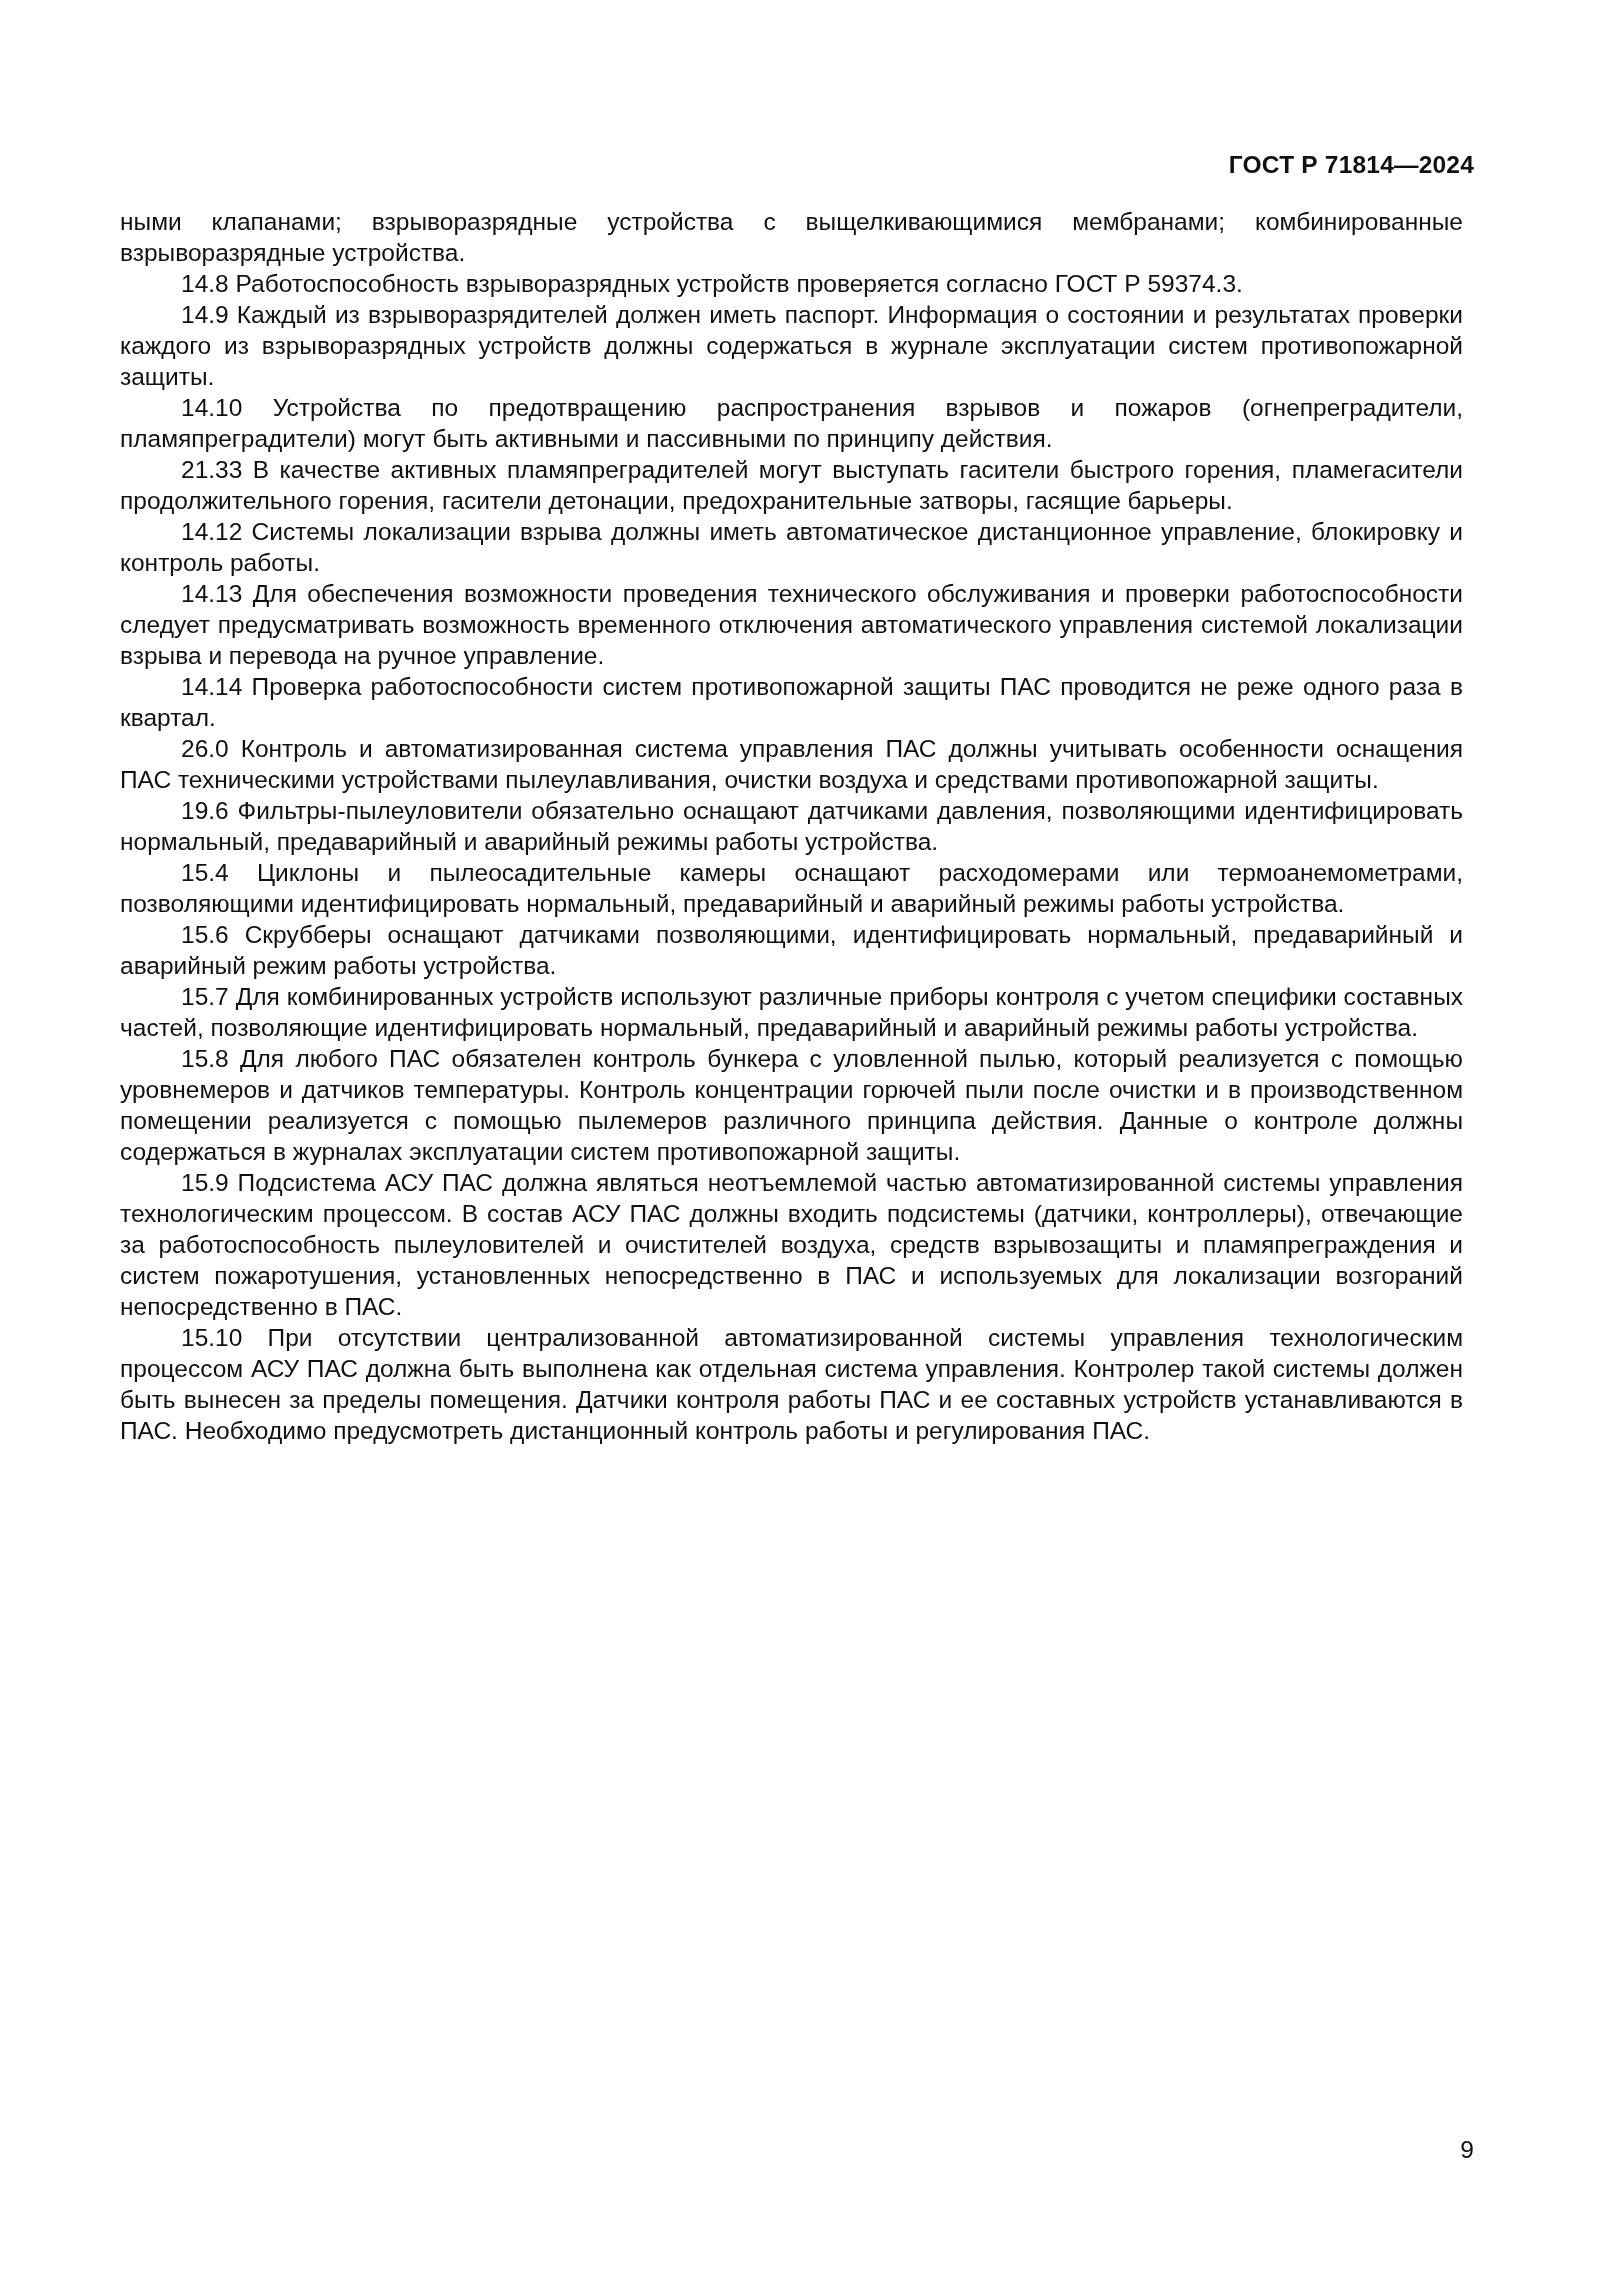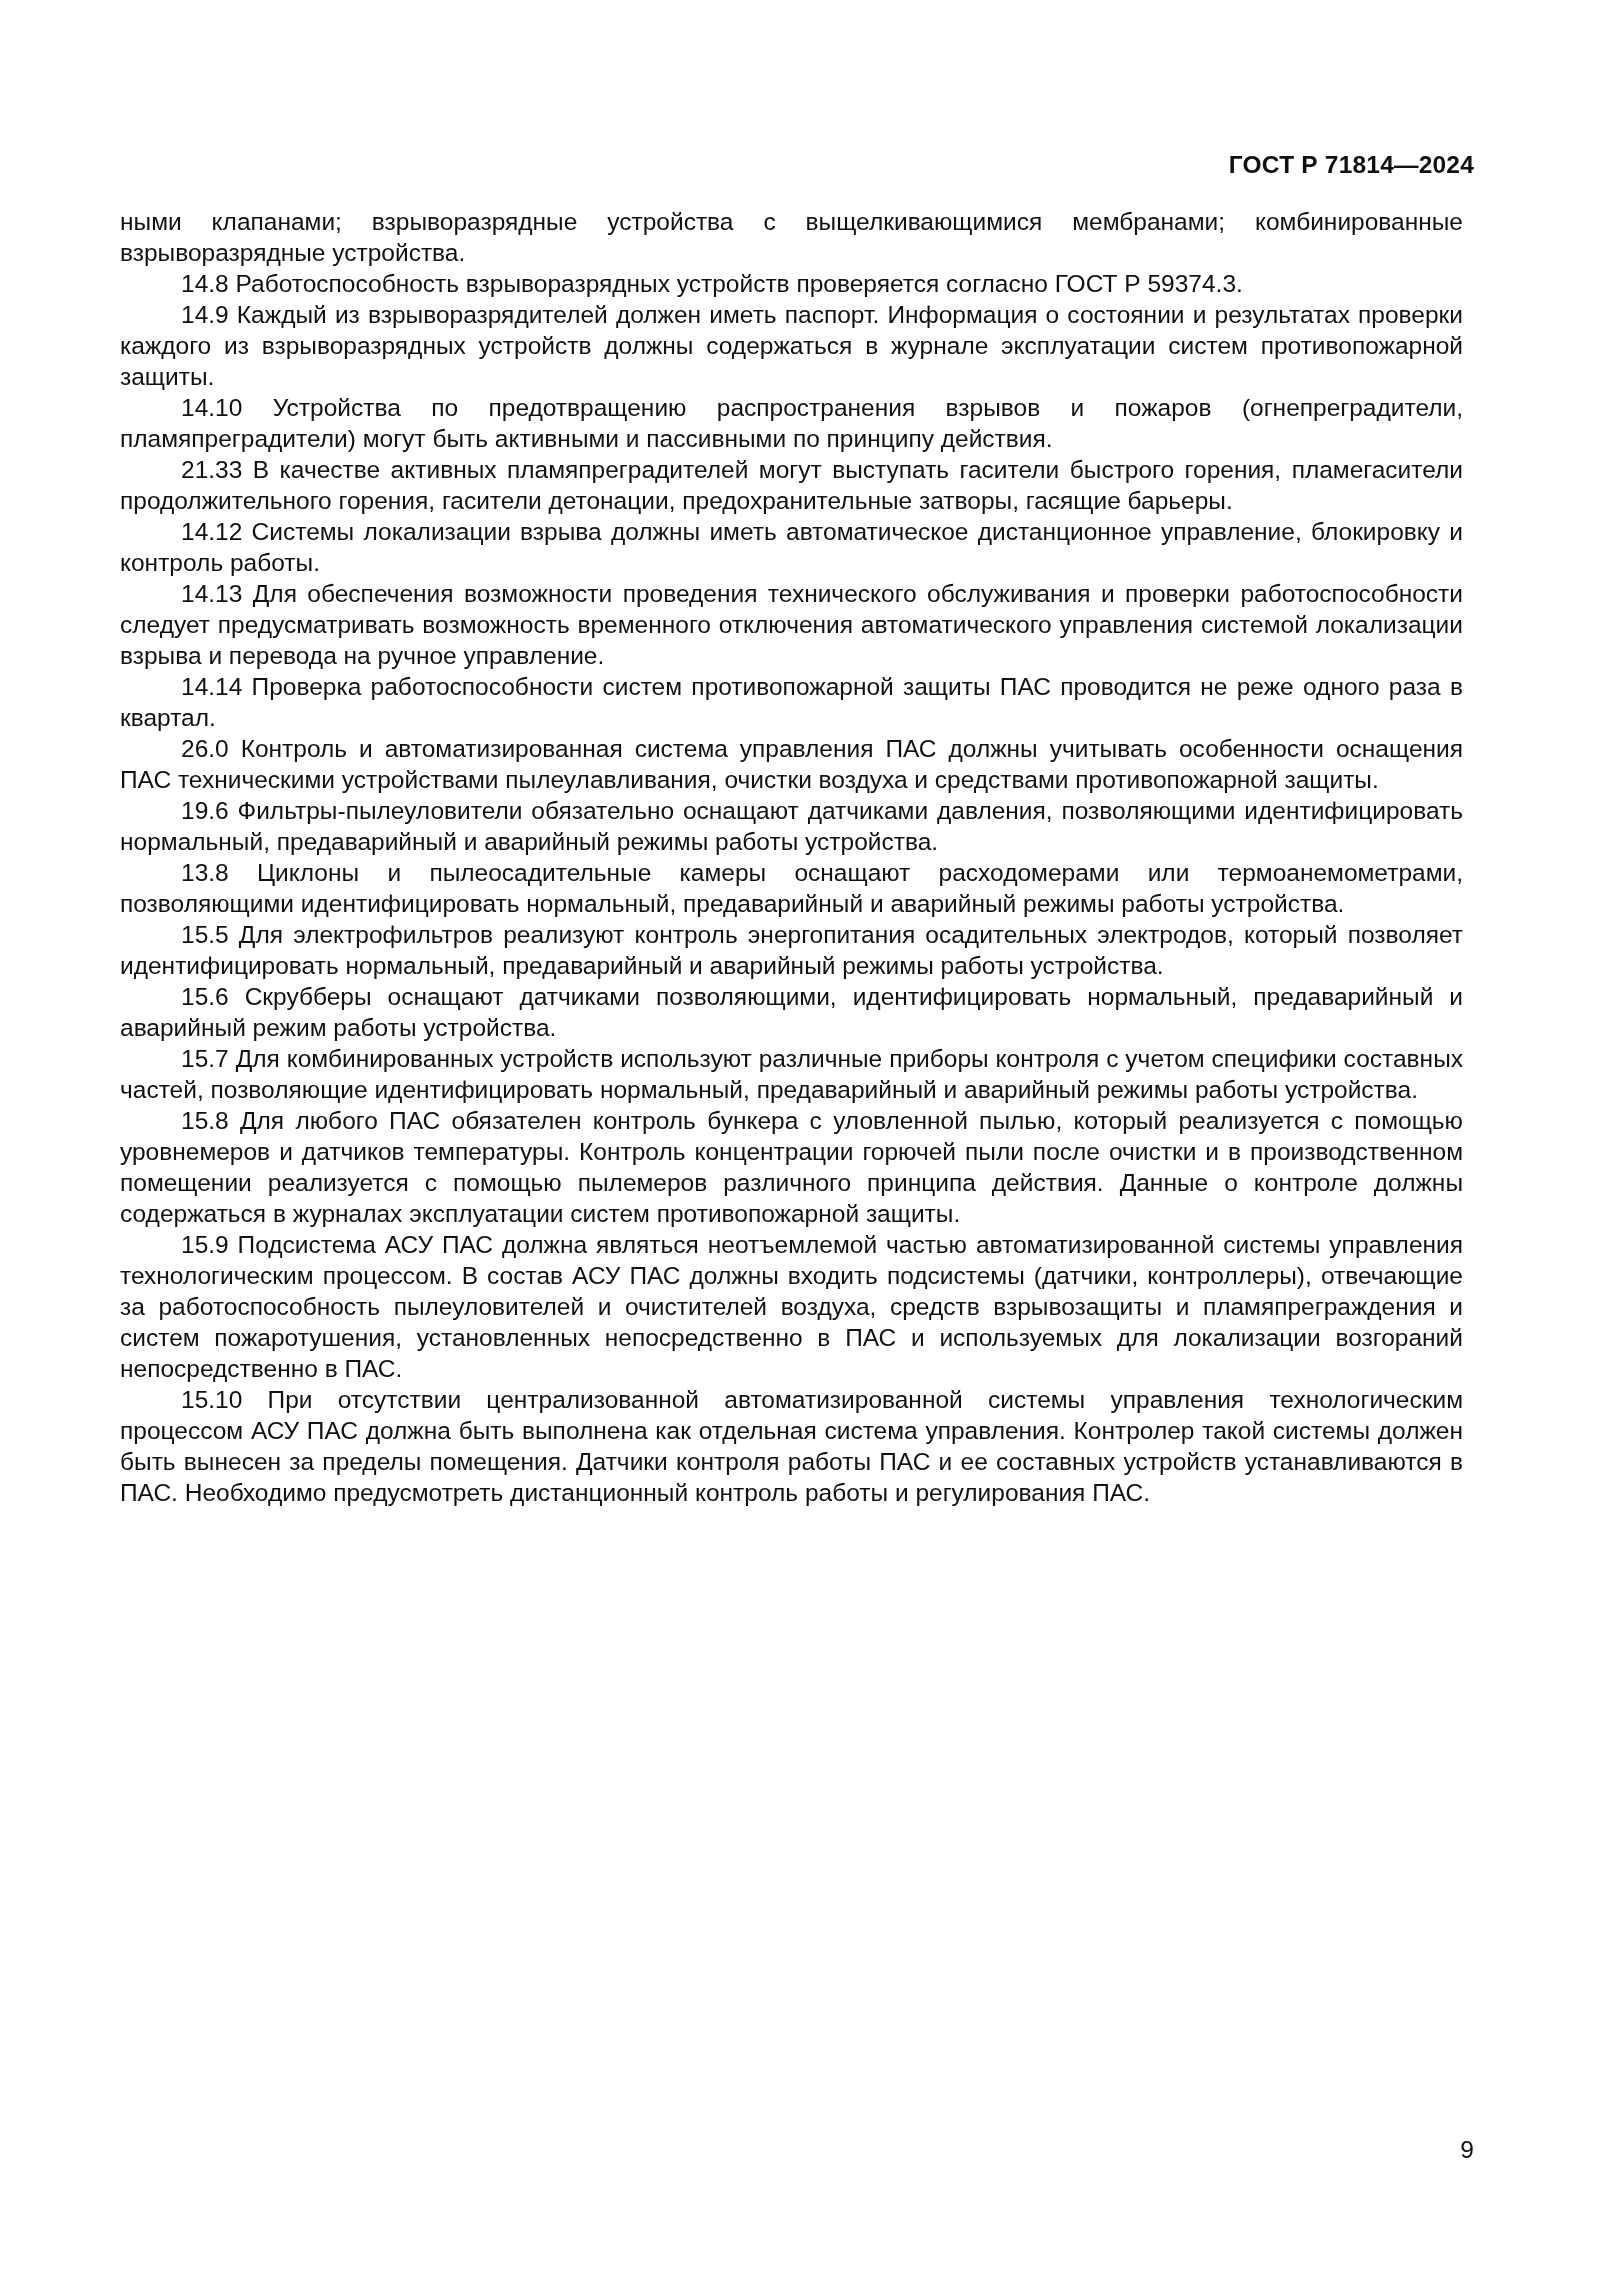--- a/index.html
+++ b/index.html
@@ -72,22 +72,21 @@
     <p>14.9 Каждый из взрыворазрядителей должен иметь паспорт. Информация о состоянии и результатах проверки каждого из взрыворазрядных устройств должны содержаться в журнале эксплуатации систем противопожарной защиты.</p>
     <p>14.10 Устройства по предотвращению распространения взрывов и пожаров (огнепреградители, пламяпреградители) могут быть активными и пассивными по принципу действия.</p>
     <p>21.33 В качестве активных пламяпреградителей могут выступать гасители быстрого горения, пламегасители продолжительного горения, гасители детонации, предохранительные затворы, гасящие барьеры.</p>
     <p>14.12 Системы локализации взрыва должны иметь автоматическое дистанционное управление, блокировку и контроль работы.</p>
     <p>14.13 Для обеспечения возможности проведения технического обслуживания и проверки работоспособности следует предусматривать возможность временного отключения автоматического управления системой локализации взрыва и перевода на ручное управление.</p>
     <p>14.14 Проверка работоспособности систем противопожарной защиты ПАС проводится не реже одного раза в квартал.</p>
 
 
     <p>26.0 Контроль и автоматизированная система управления ПАС должны учитывать особенности оснащения ПАС техническими устройствами пылеулавливания, очистки воздуха и средствами противопожарной защиты.</p>
     <p>19.6 Фильтры-пылеуловители обязательно оснащают датчиками давления, позволяющими идентифицировать нормальный, предаварийный и аварийный режимы работы устройства.</p>
-    <p>13.8 Циклоны и пылеосадительные камеры оснащают расходомерами или термоанемометрами, позволяющими идентифицировать нормальный, предаварийный и аварийный режимы работы устройства.</p>
-    <p>15.5 Для электрофильтров реализуют контроль энергопитания осадительных электродов, который позволяет идентифицировать нормальный, предаварийный и аварийный режимы работы устройства.</p>
+    <p>15.4 Циклоны и пылеосадительные камеры оснащают расходомерами или термоанемометрами, позволяющими идентифицировать нормальный, предаварийный и аварийный режимы работы устройства.</p>
     <p>15.6 Скрубберы оснащают датчиками позволяющими, идентифицировать нормальный, предаварийный и аварийный режим работы устройства.</p>
     <p>15.7 Для комбинированных устройств используют различные приборы контроля с учетом специфики составных частей, позволяющие идентифицировать нормальный, предаварийный и аварийный режимы работы устройства.</p>
     <p>15.8 Для любого ПАС обязателен контроль бункера с уловленной пылью, который реализуется с помощью уровнемеров и датчиков температуры. Контроль концентрации горючей пыли после очистки и в производственном помещении реализуется с помощью пылемеров различного принципа действия. Данные о контроле должны содержаться в журналах эксплуатации систем противопожарной защиты.</p>
     <p>15.9 Подсистема АСУ ПАС должна являться неотъемлемой частью автоматизированной системы управления технологическим процессом. В состав АСУ ПАС должны входить подсистемы (датчики, контроллеры), отвечающие за работоспособность пылеуловителей и очистителей воздуха, средств взрывозащиты и пламяпреграждения и систем пожаротушения, установленных непосредственно в ПАС и используемых для локализации возгораний непосредственно в ПАС.</p>
     <p>15.10 При отсутствии централизованной автоматизированной системы управления технологическим процессом АСУ ПАС должна быть выполнена как отдельная система управления. Контролер такой системы должен быть вынесен за пределы помещения. Датчики контроля работы ПАС и ее составных устройств устанавливаются в ПАС. Необходимо предусмотреть дистанционный контроль работы и регулирования ПАС.</p>
   </div>
 
   <div class="doc-footer">
     <span>9</span>
   </div>

